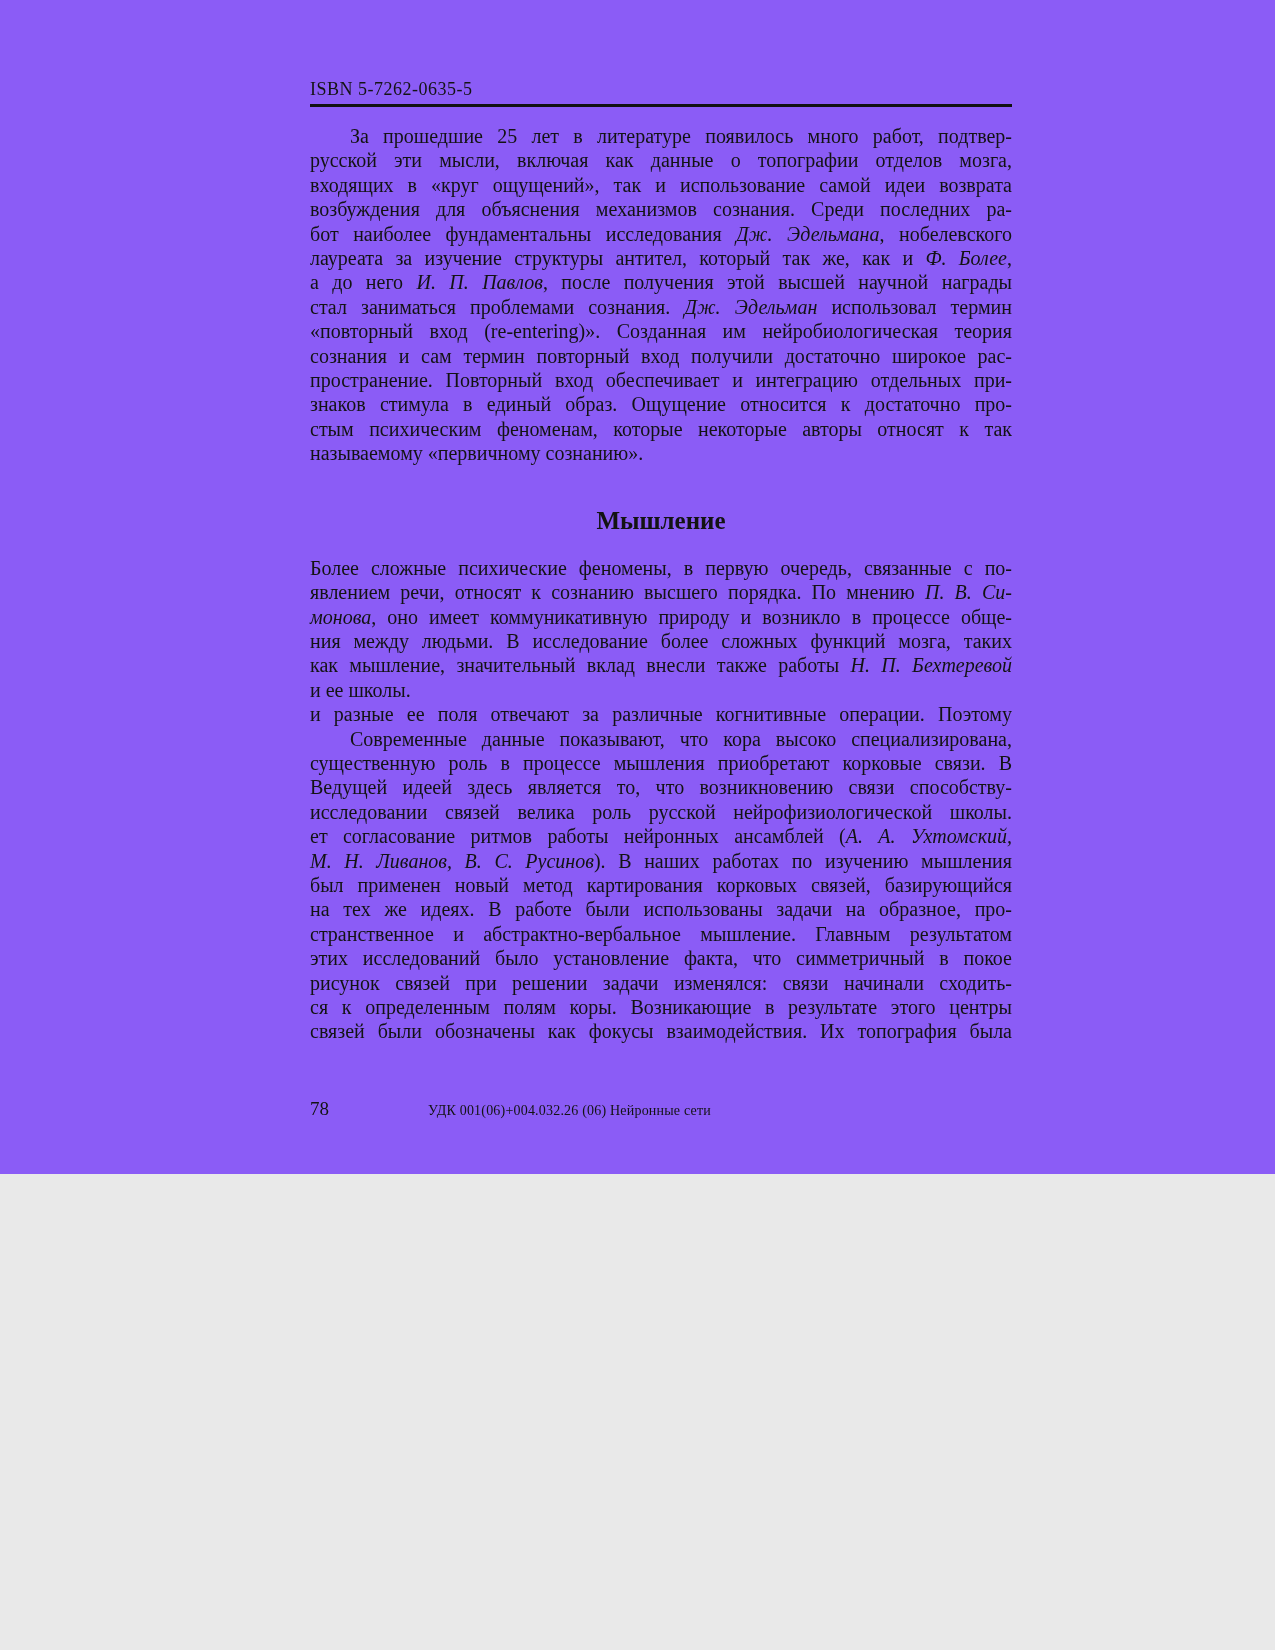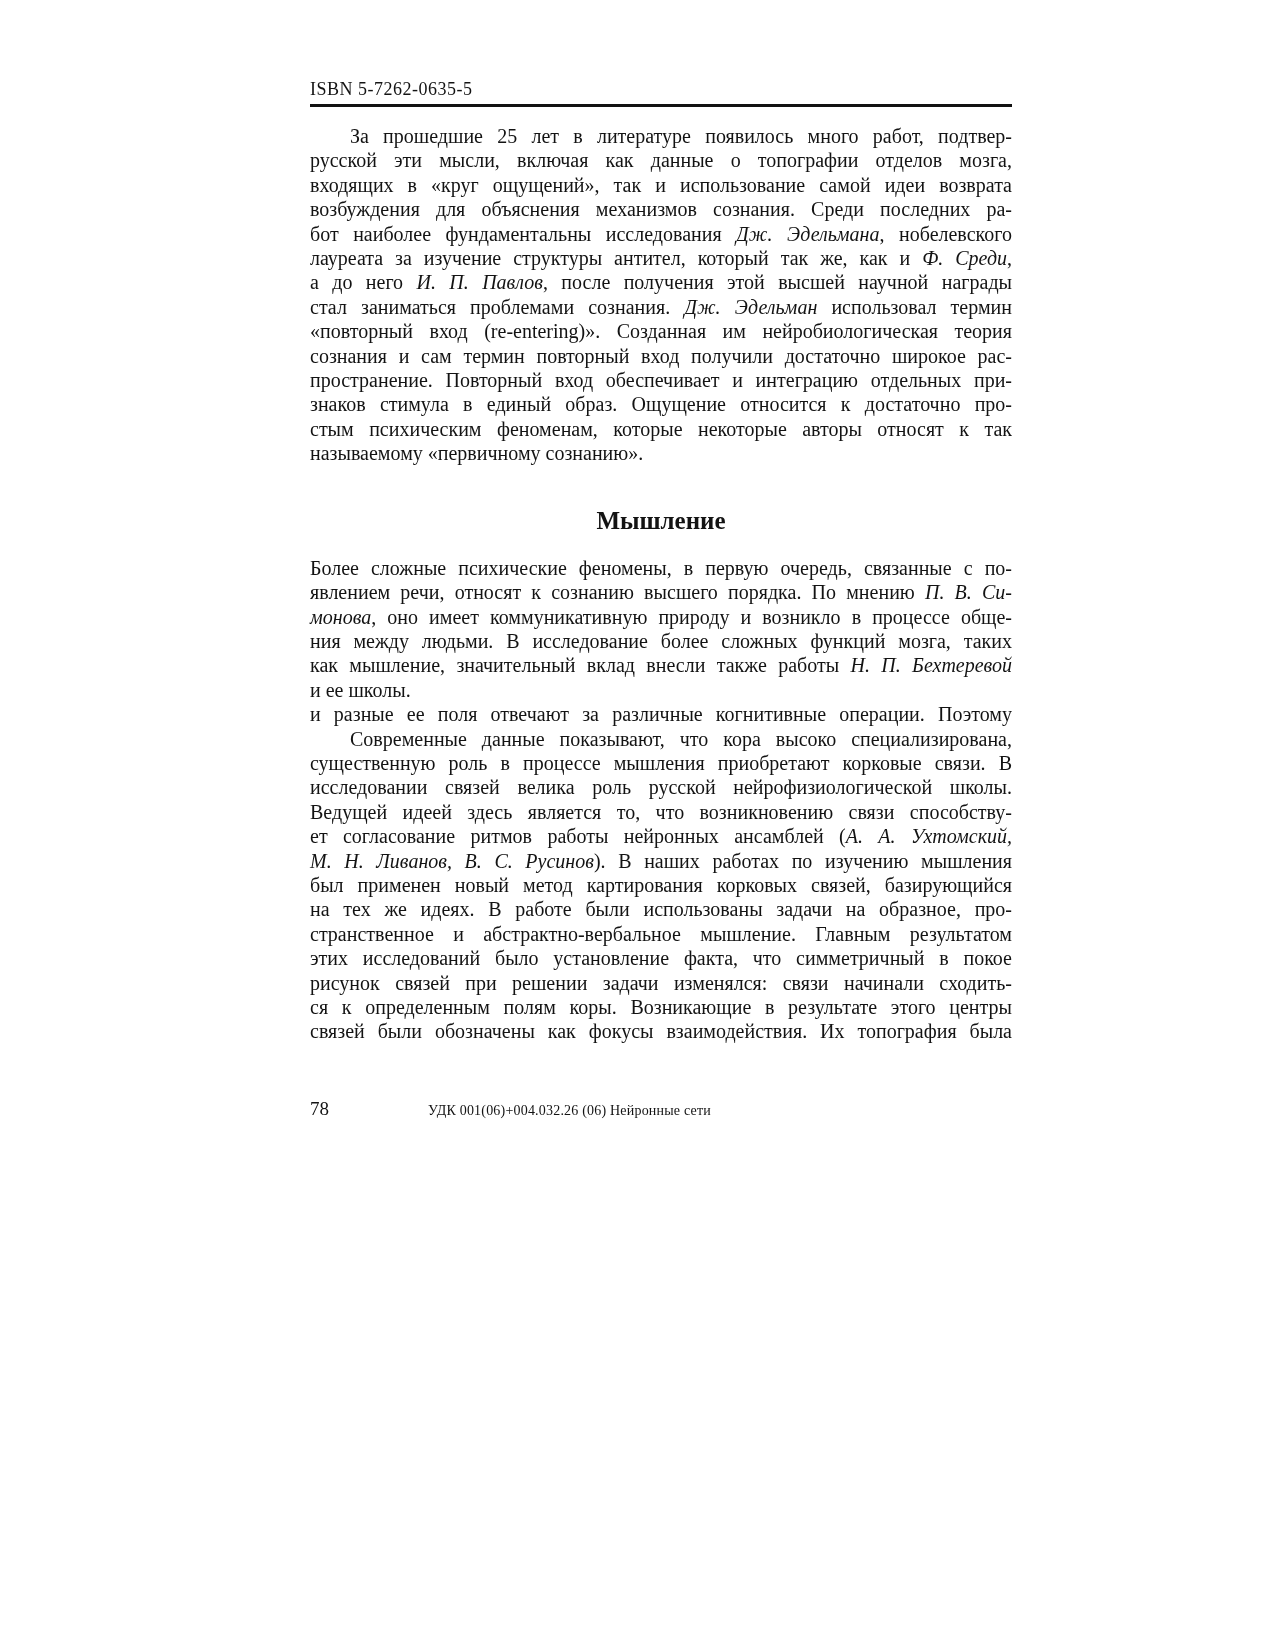--- a/index.html
+++ b/index.html
@@ -3,22 +3,22 @@
 <meta charset="utf-8">
 <style>
   html, body {
     margin: 0;
     padding: 0;
     background: #e9e9e9;
   }
   .page {
     position: relative;
     width: 1275px;
-    height: 1650px;
-    background: #ffffff;
+    height: 1174px;
+    background: #8b5cf6;
     font-family: "Liberation Serif", serif;
     color: #131313;
     overflow: hidden;
   }
   .content {
     position: absolute;
     left: 310px;
     top: 0;
     width: 702px;
     height: 100%;
@@ -107,21 +107,21 @@
 
     <div class="head-rule"></div>
 
     <div class="body-text" id="body-text">
         <div class="para">
           <div class="line indent">За прошедшие 25 лет в литературе появилось много работ, подтвер-</div>
           <div class="line">русской эти мысли, включая как данные о топографии отделов мозга,</div>
           <div class="line">входящих в «круг ощущений», так и использование самой идеи возврата</div>
           <div class="line">возбуждения для объяснения механизмов сознания. Среди последних ра-</div>
           <div class="line">бот наиболее фундаментальны исследования <i>Дж. Эдельмана</i>, нобелевского</div>
-          <div class="line">лауреата за изучение структуры антител, который так же, как и <i>Ф. Среди</i>,</div>
+          <div class="line">лауреата за изучение структуры антител, который так же, как и <i>Ф. Более</i>,</div>
           <div class="line">а до него <i>И. П. Павлов</i>, после получения этой высшей научной награды</div>
           <div class="line">стал заниматься проблемами сознания. <i>Дж. Эдельман</i> использовал термин</div>
           <div class="line">«повторный вход (re-entering)». Созданная им нейробиологическая теория</div>
           <div class="line">сознания и сам термин повторный вход получили достаточно широкое рас-</div>
           <div class="line">пространение. Повторный вход обеспечивает и интеграцию отдельных при-</div>
           <div class="line">знаков стимула в единый образ. Ощущение относится к достаточно про-</div>
           <div class="line">стым психическим феноменам, которые некоторые авторы относят к так</div>
           <div class="line lastline">называемому «первичному сознанию».</div>
         </div>
         <div class="section-heading">Мышление</div>
@@ -130,22 +130,22 @@
           <div class="line">явлением речи, относят к сознанию высшего порядка. По мнению <i>П. В. Си-</i></div>
           <div class="line"><i>монова</i>, оно имеет коммуникативную природу и возникло в процессе обще-</div>
           <div class="line">ния между людьми. В исследование более сложных функций мозга, таких</div>
           <div class="line">как мышление, значительный вклад внесли также работы <i>Н. П. Бехтеревой</i></div>
           <div class="line lastline">и ее школы.</div>
         </div>
         <div class="para">
           <div class="line">и разные ее поля отвечают за различные когнитивные операции. Поэтому</div>
           <div class="line indent">Современные данные показывают, что кора высоко специализирована,</div>
           <div class="line">существенную роль в процессе мышления приобретают корковые связи. В</div>
+          <div class="line">Ведущей идеей здесь является то, что возникновению связи способству-</div>
           <div class="line">исследовании связей велика роль русской нейрофизиологической школы.</div>
-          <div class="line">Ведущей идеей здесь является то, что возникновению связи способству-</div>
           <div class="line">ет согласование ритмов работы нейронных ансамблей (<i>А. А. Ухтомский,</i></div>
           <div class="line"><i>М. Н. Ливанов, В. С. Русинов</i>). В наших работах по изучению мышления</div>
           <div class="line">был применен новый метод картирования корковых связей, базирующийся</div>
           <div class="line">на тех же идеях. В работе были использованы задачи на образное, про-</div>
           <div class="line">странственное и абстрактно-вербальное мышление. Главным результатом</div>
           <div class="line">этих исследований было установление факта, что симметричный в покое</div>
           <div class="line">рисунок связей при решении задачи изменялся: связи начинали сходить-</div>
           <div class="line">ся к определенным полям коры. Возникающие в результате этого центры</div>
           <div class="line">связей были обозначены как фокусы взаимодействия. Их топография была</div>
         </div>

